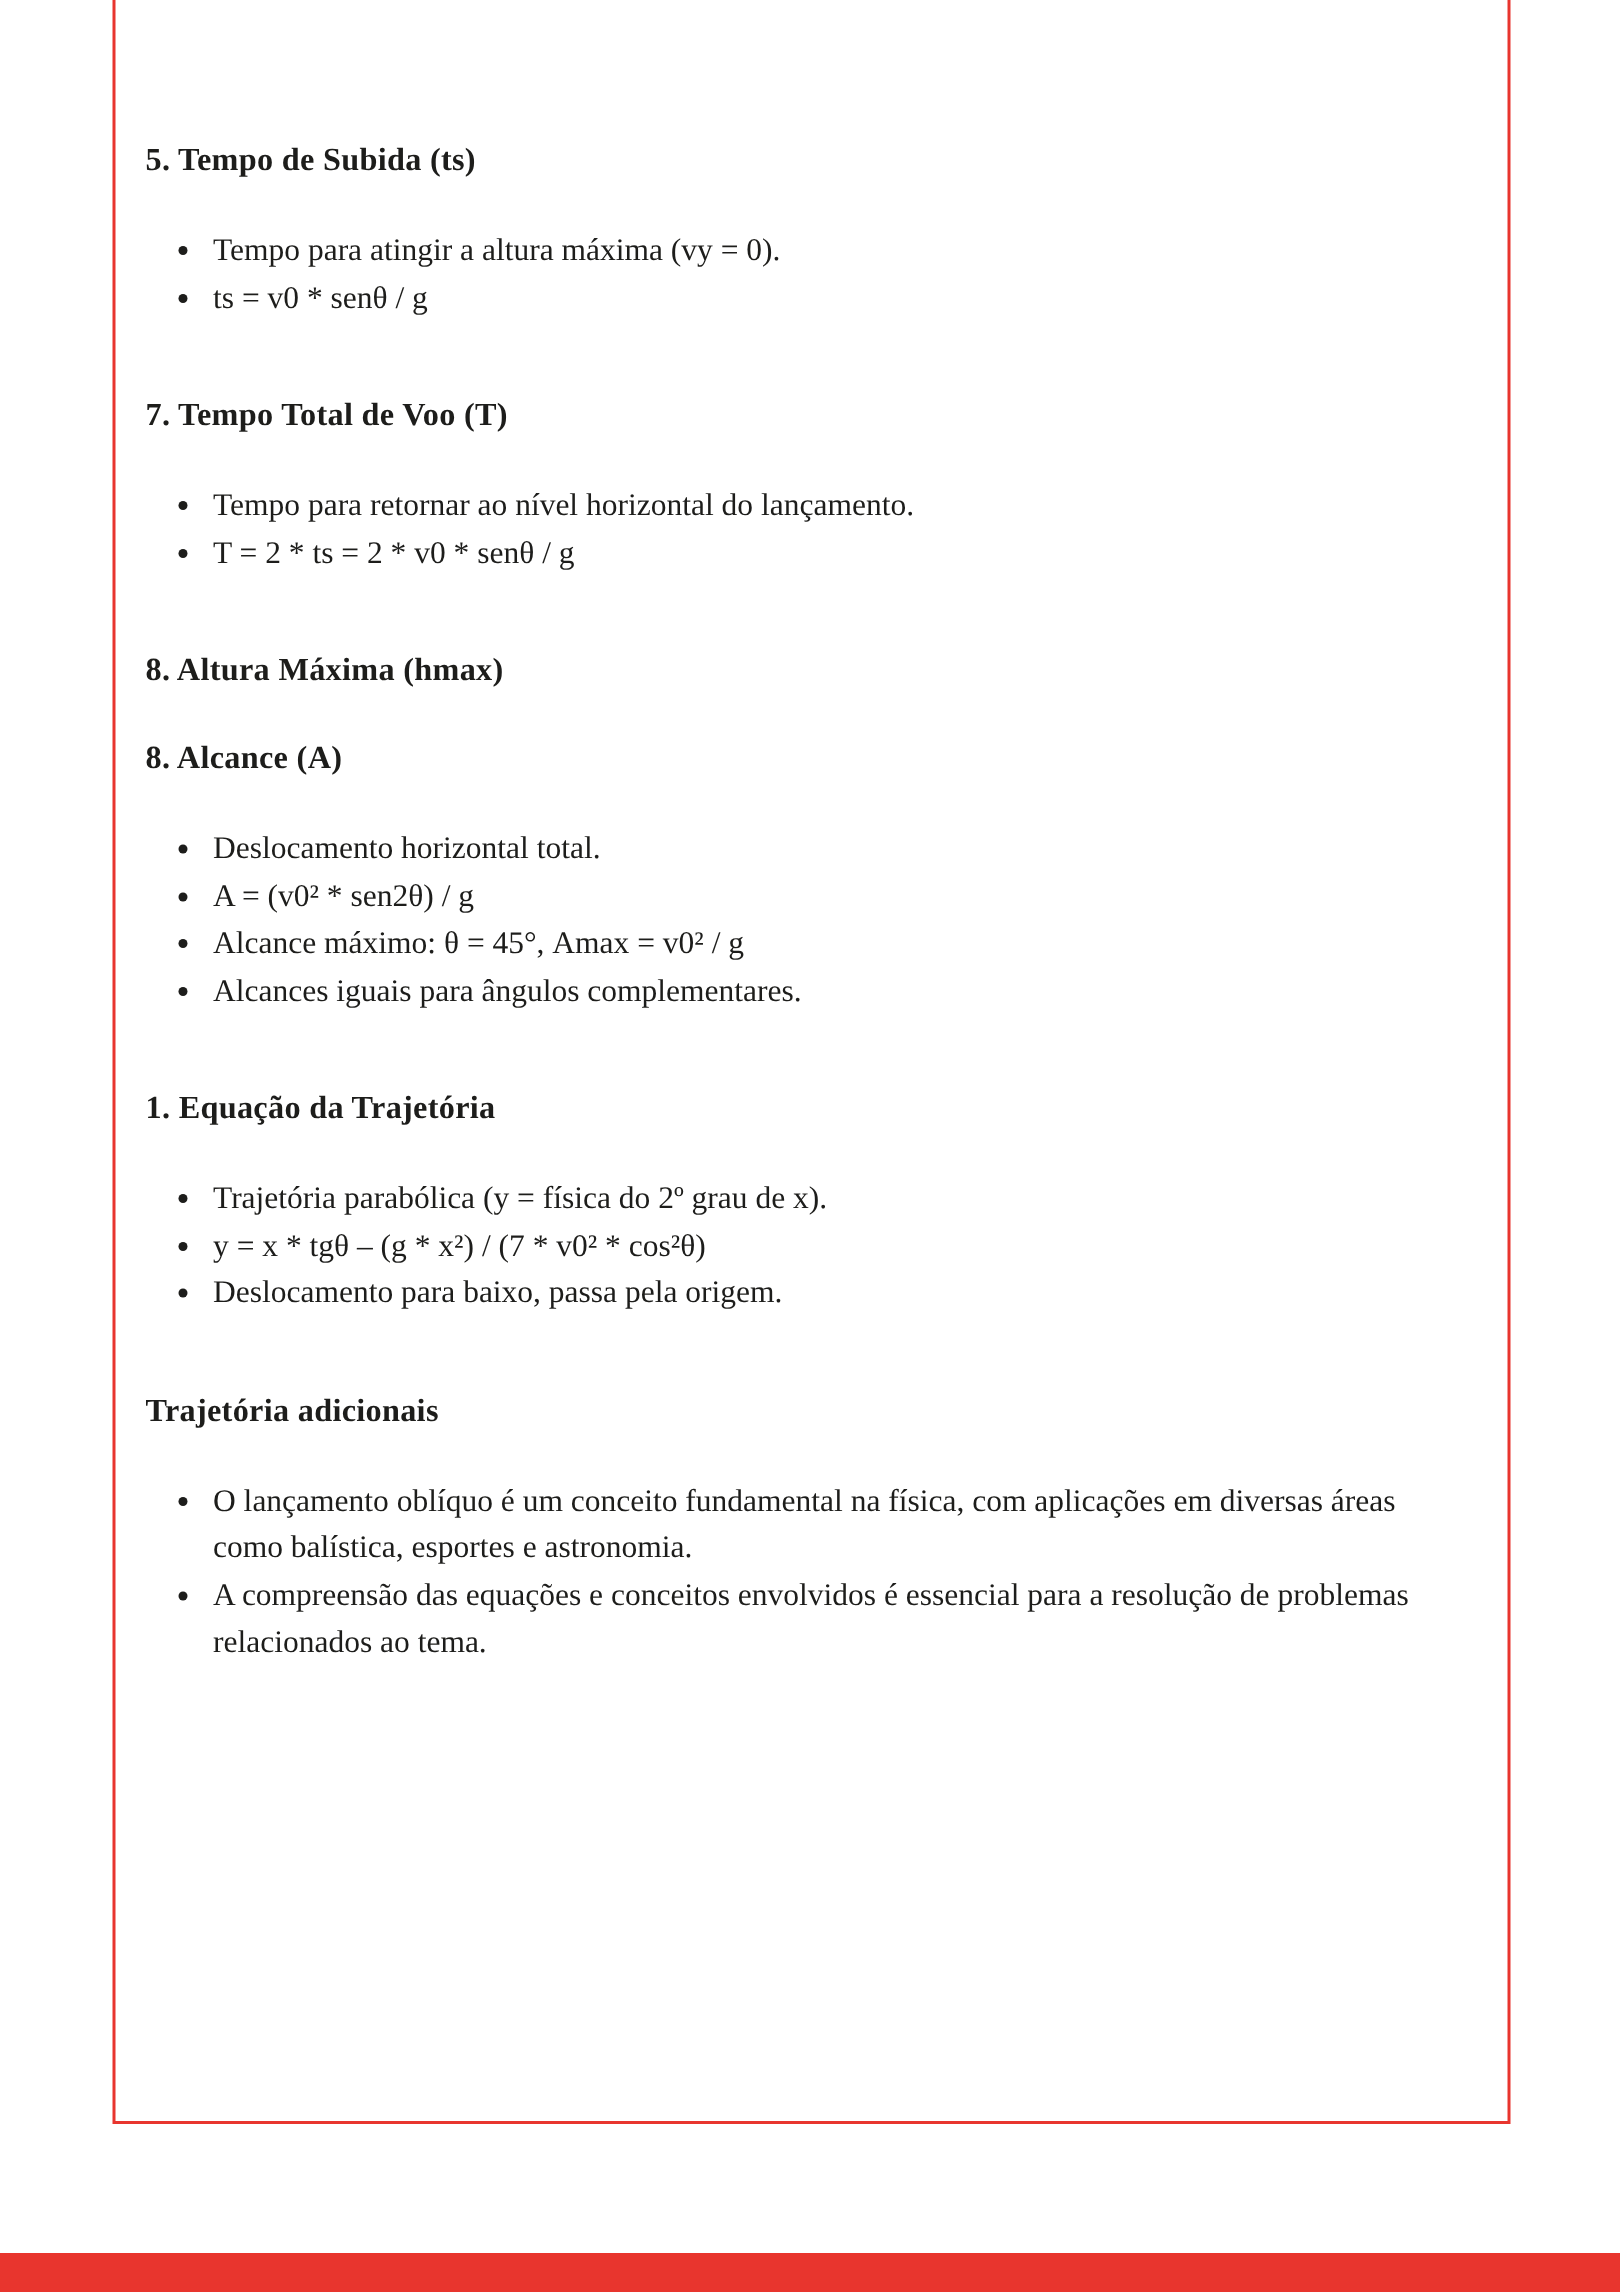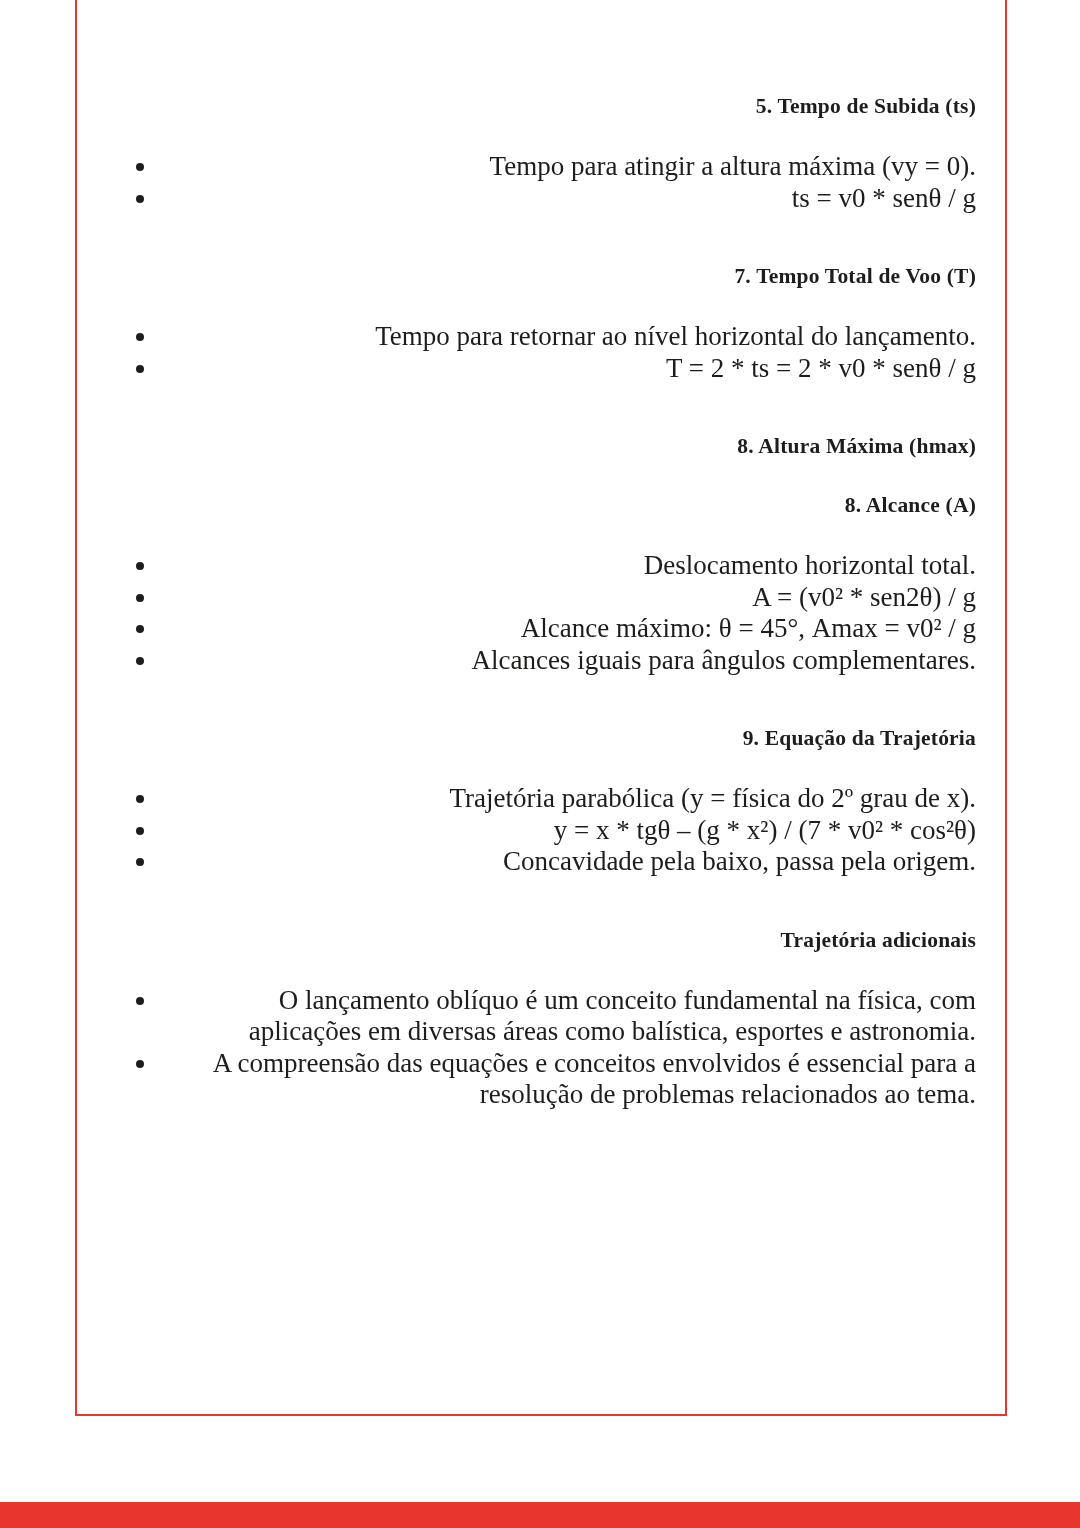--- a/index.html
+++ b/index.html
@@ -20,39 +20,38 @@
     left: 75px;
     top: -30px;
     width: 932px;
     height: 1446px;
     border: 2px solid var(--accent);
     background: transparent;
     pointer-events: none;
   }
   .content {
     position: absolute;
-    left: 118px;
+    left: 97px;
     top: 92px;
     width: 858px;
-    text-align: right;
   }
   .section h3 {
     font-size: 21.5px;
     font-weight: bold;
     line-height: 28px;
     margin: 0 0 31px 0;
     letter-spacing: 0.2px;
   }
   .section ul {
     list-style: disc;
     margin: 0 0 48px 0;
     padding: 0 0 0 41px;
   }
   .section li {
-    font-size: 27px;
+    font-size: 21px;
     line-height: 31.5px;
     padding-left: 4px;
   }
   .footer-bar {
     position: absolute;
     left: 0;
     bottom: 0;
     width: 1080px;
     height: 26px;
     background: var(--accent);
@@ -91,25 +90,25 @@
       <h3>8. Alcance (A)</h3>
       <ul>
         <li>Deslocamento horizontal total.</li>
         <li>A = (v0² * sen2θ) / g</li>
         <li>Alcance máximo: θ = 45°, Amax = v0² / g</li>
         <li>Alcances iguais para ângulos complementares.</li>
       </ul>
     </section>
 
     <section class="section">
-      <h3>9. Equação da Trajetória</h3>
+      <h3>1. Equação da Trajetória</h3>
       <ul>
         <li>Trajetória parabólica (y = física do 2º grau de x).</li>
         <li>y = x * tgθ – (g * x²) / (7 * v0² * cos²θ)</li>
-        <li>Concavidade pela baixo, passa pela origem.</li>
+        <li>Deslocamento para baixo, passa pela origem.</li>
       </ul>
     </section>
 
     <section class="section">
       <h3>Trajetória adicionais</h3>
       <ul>
         <li>O lançamento oblíquo é um conceito fundamental na física, com aplicações em diversas áreas como balística, esportes e astronomia.</li>
         <li>A compreensão das equações e conceitos envolvidos é essencial para a resolução de problemas relacionados ao tema.</li>
       </ul>
     </section>

